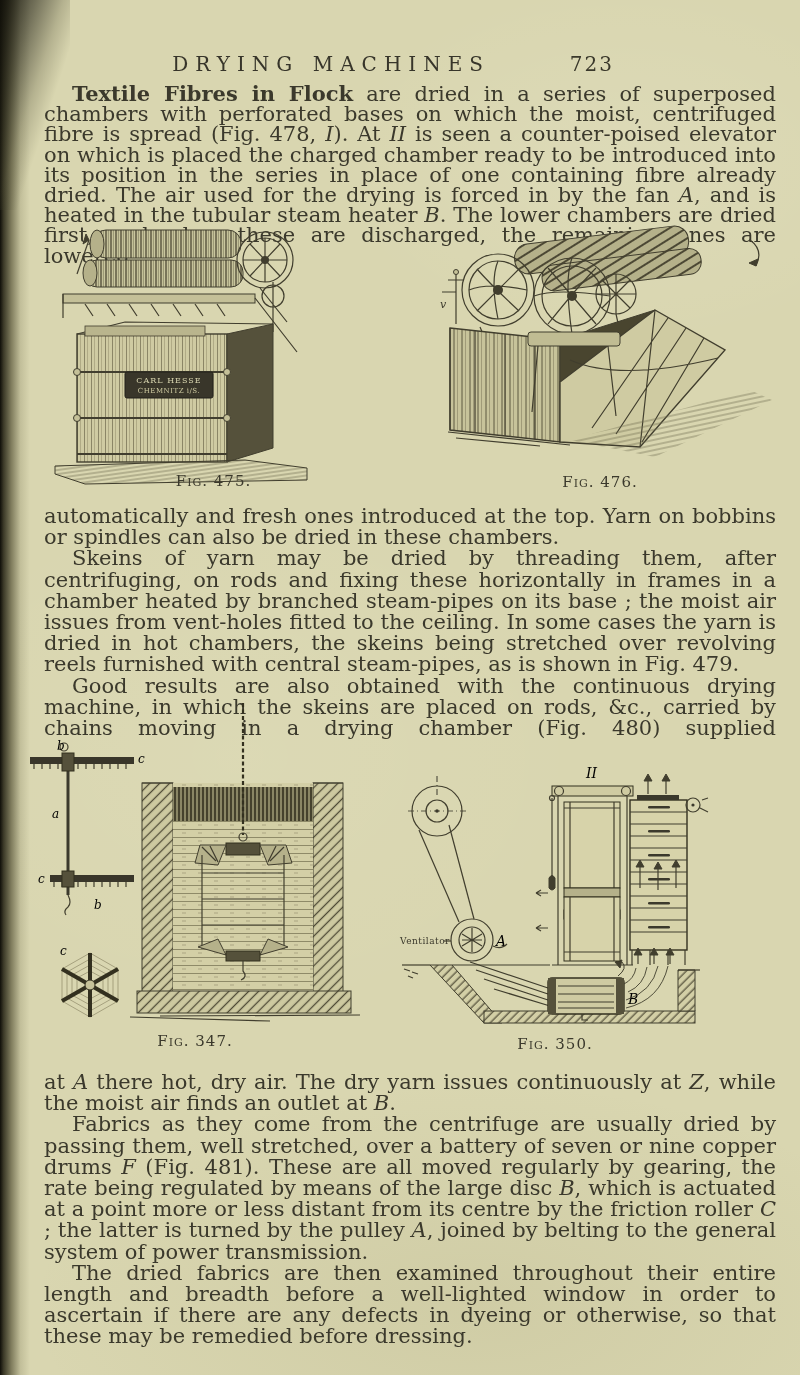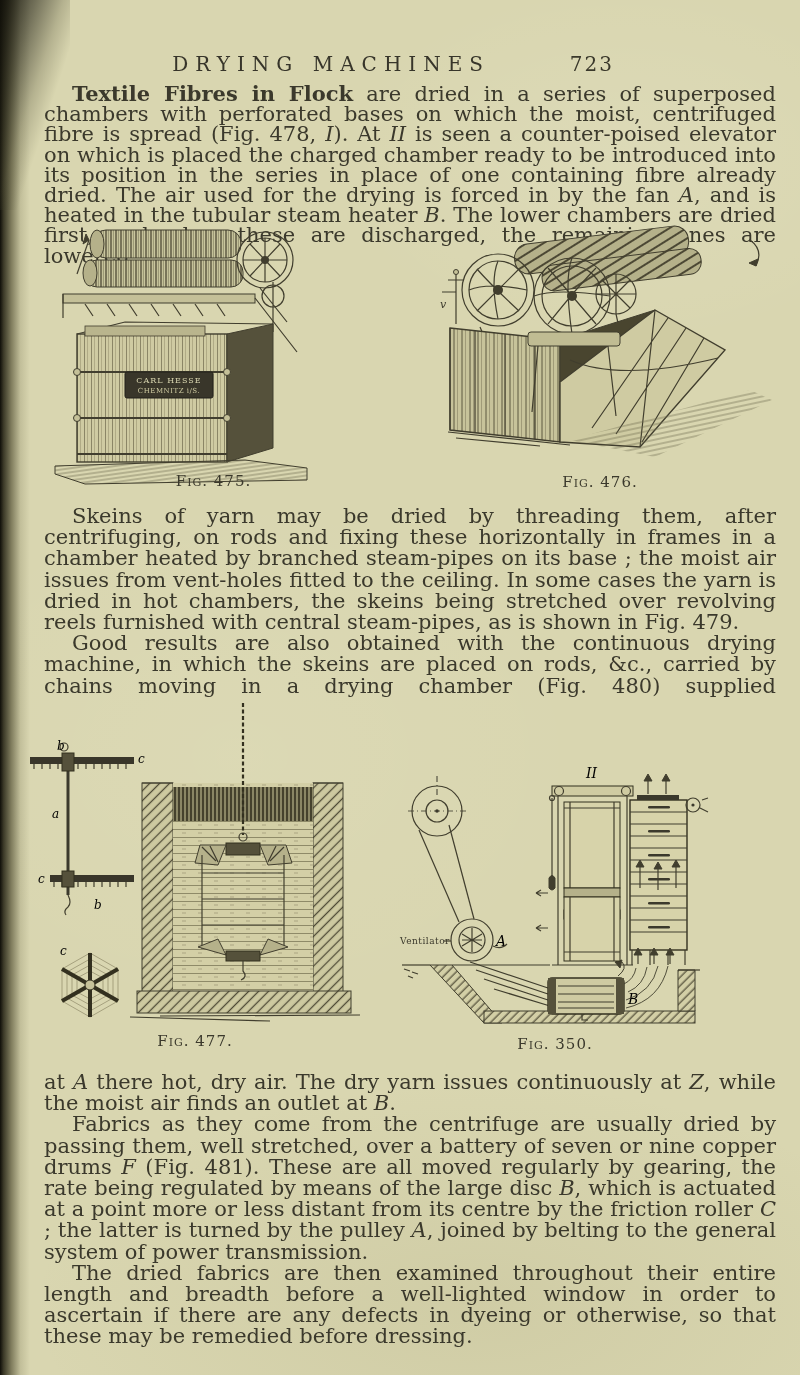--- a/index.html
+++ b/index.html
@@ -182,20 +182,21 @@
       </g>
       <g>
         <path fill="url(#gr76)" stroke="none" d="M150,208 L330,158 L352,168 L235,225 Z"></path>
         <path class="eng" stroke-width="0.8" d="M28,200 L150,213 M36,206 L120,214"></path>
       </g>
     </svg>
     <div class="fig-caption" style="left:420px;top:263px;width:360px;">Fig. 476.</div>
   </div>
 
   <div id="group2" class="textgroup">
+      <p class=""><span>automatically and fresh ones introduced at the top. Yarn on bobbins or spindles can also be dried in these chambers.</span></p>
       <p class="indent"><span>Skeins of yarn may be dried by threading them, after centrifuging, on rods and fixing these horizontally in frames in a chamber heated by branched steam-pipes on its base ; the moist air issues from vent-holes fitted to the ceiling. In some cases the yarn is dried in hot chambers, the skeins being stretched over revolving reels furnished with central steam-pipes, as is shown in Fig. 479.</span></p>
       <p class="indent cont"><span>Good results are also obtained with the continuous drying machine, in which the skeins are placed on rods, &amp;c., carried by chains moving in a drying chamber (Fig. 480) supplied</span></p>
     </div>
 
   <div class="figrowB">
 
     <svg style="left:30px;top:3px;" width="330" height="320" viewBox="0 0 330 320">
       <defs>
         <pattern id="h77" width="7" height="7" patternUnits="userSpaceOnUse" patternTransform="rotate(45)">
           <rect width="7" height="7" fill="#cdc9a0"></rect>
@@ -258,21 +259,21 @@
           <path class="eng" stroke-width="0.8" d="M172,144 l14,14 M180,143 l8,16 M254,144 l-14,14 M246,143 l-8,16"></path>
           <line x1="172" y1="152" x2="172" y2="246" class="eng" stroke-width="2"></line>
           <line x1="254" y1="152" x2="254" y2="246" class="eng" stroke-width="2"></line>
           <path class="eng" stroke-width="1" d="M172,170 L254,170 M172,196 L254,196 M172,222 L254,222"></path>
           <path class="engF" fill="#b5b18a" d="M168,244 L196,252 L188,236 Z M258,244 L230,252 L238,236 Z"></path>
           <rect x="196" y="248" width="34" height="10" fill="#55513b" stroke="#33301f"></rect>
           <path class="eng" d="M213,258 L213,268 q5,6 -2,9"></path>
         </g>
       </g>
     </svg>
-    <div class="fig-caption" style="left:30px;top:332px;width:330px;">Fig. 477.</div>
+    <div class="fig-caption" style="left:30px;top:332px;width:330px;">Fig. 347.</div>
 
     <svg style="left:400px;top:38px;" width="395" height="290" viewBox="0 0 395 290">
       <defs>
         <pattern id="h78" width="6" height="6" patternUnits="userSpaceOnUse" patternTransform="rotate(45)">
           <rect width="6" height="6" fill="#d3cfa6"></rect>
             <line x1="1.2" y1="0" x2="1.2" y2="6" stroke="#4c4834" stroke-width="1.2"></line>
         </pattern>
       </defs>
       <g>
         <line x1="37" y1="38" x2="37" y2="60" stroke="#3b392c" stroke-dasharray="6 3 1 3"></line>

